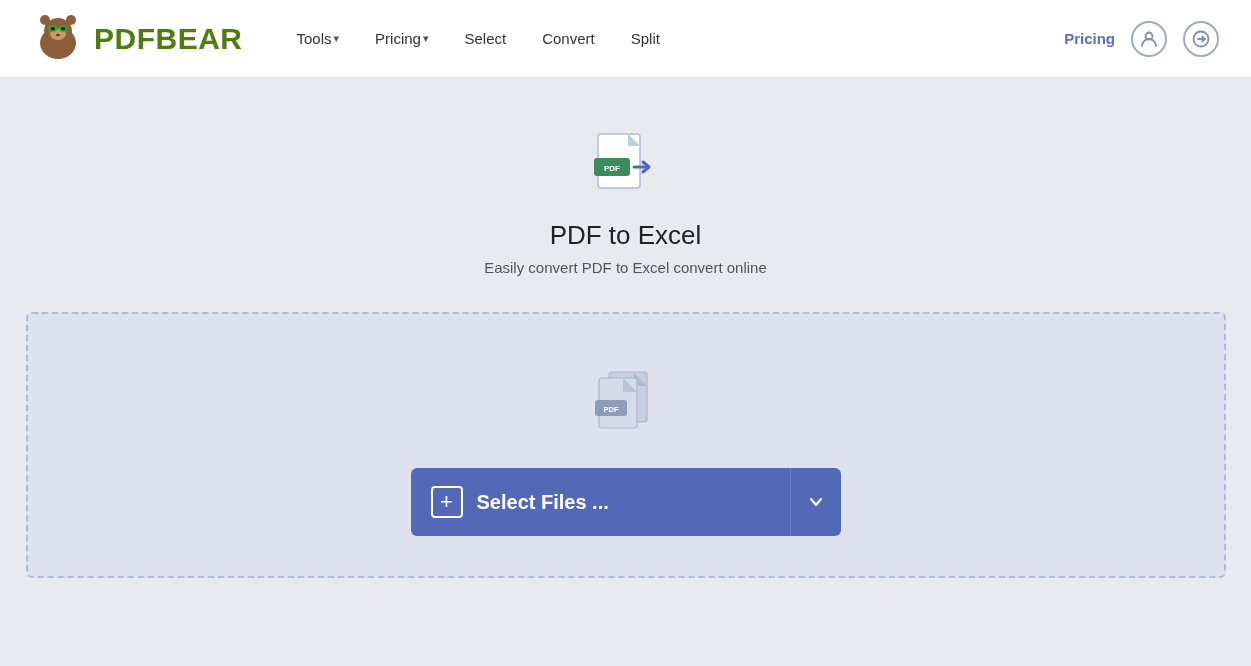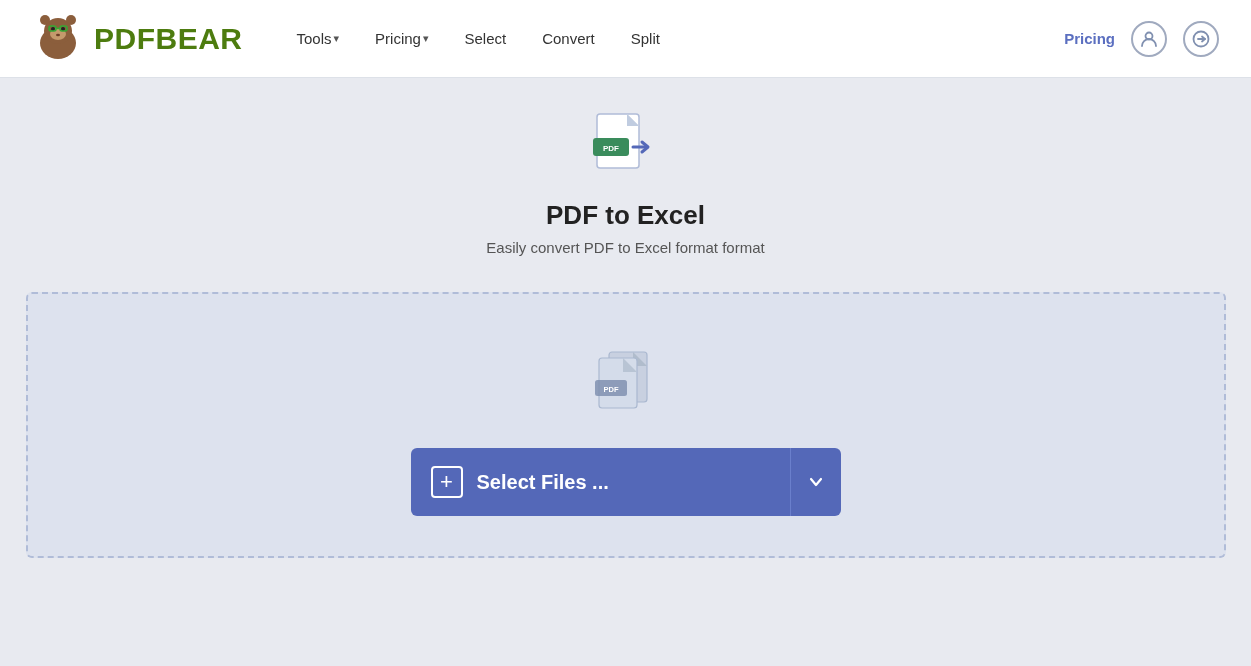--- a/index.html
+++ b/index.html
@@ -75,42 +75,42 @@
       align-items: center;
       justify-content: center;
       cursor: pointer;
       color: #8090b0;
       font-size: 16px;
     }
 
     
     .main-content {
       background: #e8eaf0;
-      padding: 28px 0 0 0;
+      padding: 48px 0 0 0;
       min-height: 588px;
       display: flex;
       flex-direction: column;
       align-items: center;
     }
 
     
     .hero {
       display: flex;
       flex-direction: column;
       align-items: center;
       margin-bottom: 36px;
     }
     .pdf-icon-hero {
       width: 80px;
       height: 80px;
       margin-bottom: 14px;
     }
     .hero-title {
       font-size: 26px;
-      font-weight: 700;
+      font-weight: 400;
       color: #222;
       margin-bottom: 8px;
     }
     .hero-subtitle {
       font-size: 15px;
       color: #555;
     }
 
     
     .dropzone {
@@ -253,21 +253,21 @@
       <path d="M42 8 L54 20 L42 20 Z" fill="#d0d8e8"></path>
       <path d="M42 8 L54 20 L42 20 Z" fill="#c0cce0"></path>
 
       <rect x="8" y="32" width="36" height="18" rx="3" fill="#3a8c5c"></rect>
       <text x="26" y="44.5" text-anchor="middle" font-size="8" font-weight="bold" fill="#fff" font-family="Arial">PDF</text>
 
       <line x1="48" y1="41" x2="62" y2="41" stroke="#5468b8" stroke-width="3" stroke-linecap="round"></line>
       <polyline points="57,36 63,41 57,46" stroke="#5468b8" stroke-width="3" stroke-linecap="round" stroke-linejoin="round" fill="none"></polyline>
     </svg>
     <div class="hero-title">PDF to Excel</div>
-    <div class="hero-subtitle">Easily convert PDF to Excel format format</div>
+    <div class="hero-subtitle">Easily convert PDF to Excel convert online</div>
   </div>
 
   <div class="dropzone">
 
     <div class="dropzone-icon">
       <svg width="82" height="72" viewBox="0 0 82 72" xmlns="http://www.w3.org/2000/svg">
 
         <rect x="24" y="8" width="38" height="50" rx="3" fill="#c8d0e0" stroke="#aab8d0" stroke-width="1.2"></rect>
         <path d="M48 8 L62 22 L48 22 Z" fill="#b0bccc"></path>
 

